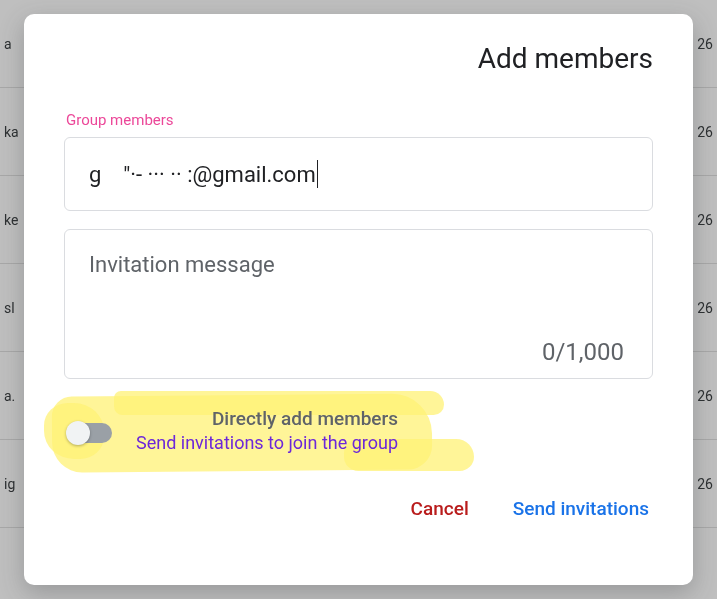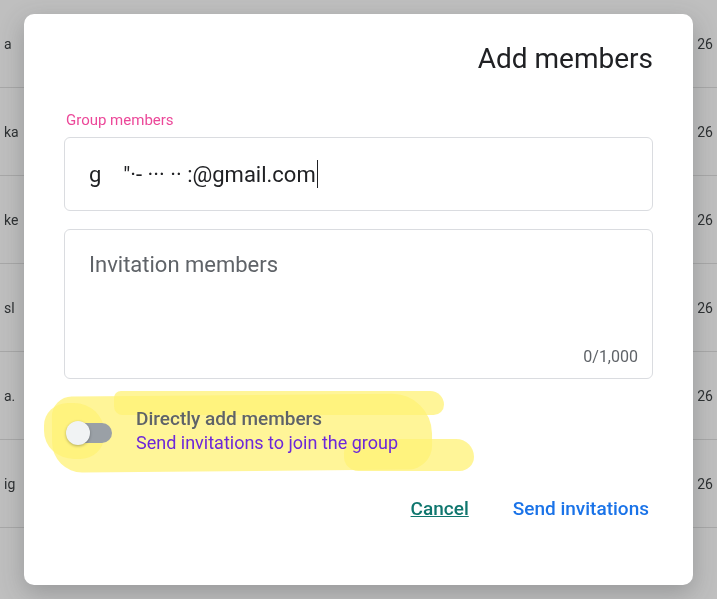--- a/index.html
+++ b/index.html
@@ -94,23 +94,23 @@
       border-radius: 6px;
       padding: 22px 24px 12px 24px;
       font-size: 22px;
       color: #5f6368;
       min-height: 150px;
       position: relative;
       margin-bottom: 20px;
     }
     .char-count {
       position: absolute;
-      right: 14px;
+      right: 28px;
       bottom: 12px;
-      font-size: 16px;
+      font-size: 24px;
       color: #5f6368;
     }
     .toggle-section {
       display: flex;
       align-items: flex-start;
       gap: 24px;
       margin-bottom: 24px;
       position: relative;
       padding: 8px 0 12px 4px;
     }
@@ -174,20 +174,21 @@
       height: 24px;
       background: #f1f3f4;
       border-radius: 50%;
       position: absolute;
       left: -2px;
       top: -2px;
       box-shadow: 0 1px 3px rgba(0,0,0,0.3);
     }
     .toggle-text {
       z-index: 1;
+      text-align: right;
     }
     .toggle-title {
       font-size: 19px;
       font-weight: 500;
       color: #5f6368;
       margin-bottom: 2px;
     }
     .toggle-subtitle {
       font-size: 18px;
       color: #6d28d9;
@@ -201,22 +202,21 @@
     .btn {
       font-size: 19px;
       font-weight: 500;
       background: none;
       border: none;
       cursor: pointer;
       padding: 8px 4px;
       font-family: inherit;
     }
     .btn-cancel {
-      color: #0f766e;
-      text-decoration: underline;
+      color: #b91c1c;
     }
     .btn-primary {
       color: #1a73e8;
     }
   </style>
 </head>
 <body>
 
 <div class="bg-grid">
   <div class="bg-row">
@@ -250,21 +250,21 @@
 <div class="dialog">
   <h2 class="dialog-title">Add members</h2>
 
   <div class="field-label">Group members</div>
   <div class="input-box">
     <span>g&nbsp;&nbsp;&nbsp;&nbsp;"·- ··· ·· :@gmail.com</span>
       <span class="cursor"></span>
   </div>
 
   <div class="textarea-box">
-    <span>Invitation members</span>
+    <span>Invitation message</span>
     <span class="char-count">0/1,000</span>
   </div>
 
   <div class="toggle-section">
     <div class="highlight"></div>
     <div class="highlight2"></div>
     <div class="highlight3"></div>
     <div class="highlight4"></div>
     <div class="toggle">
       <div class="toggle-knob"></div>

